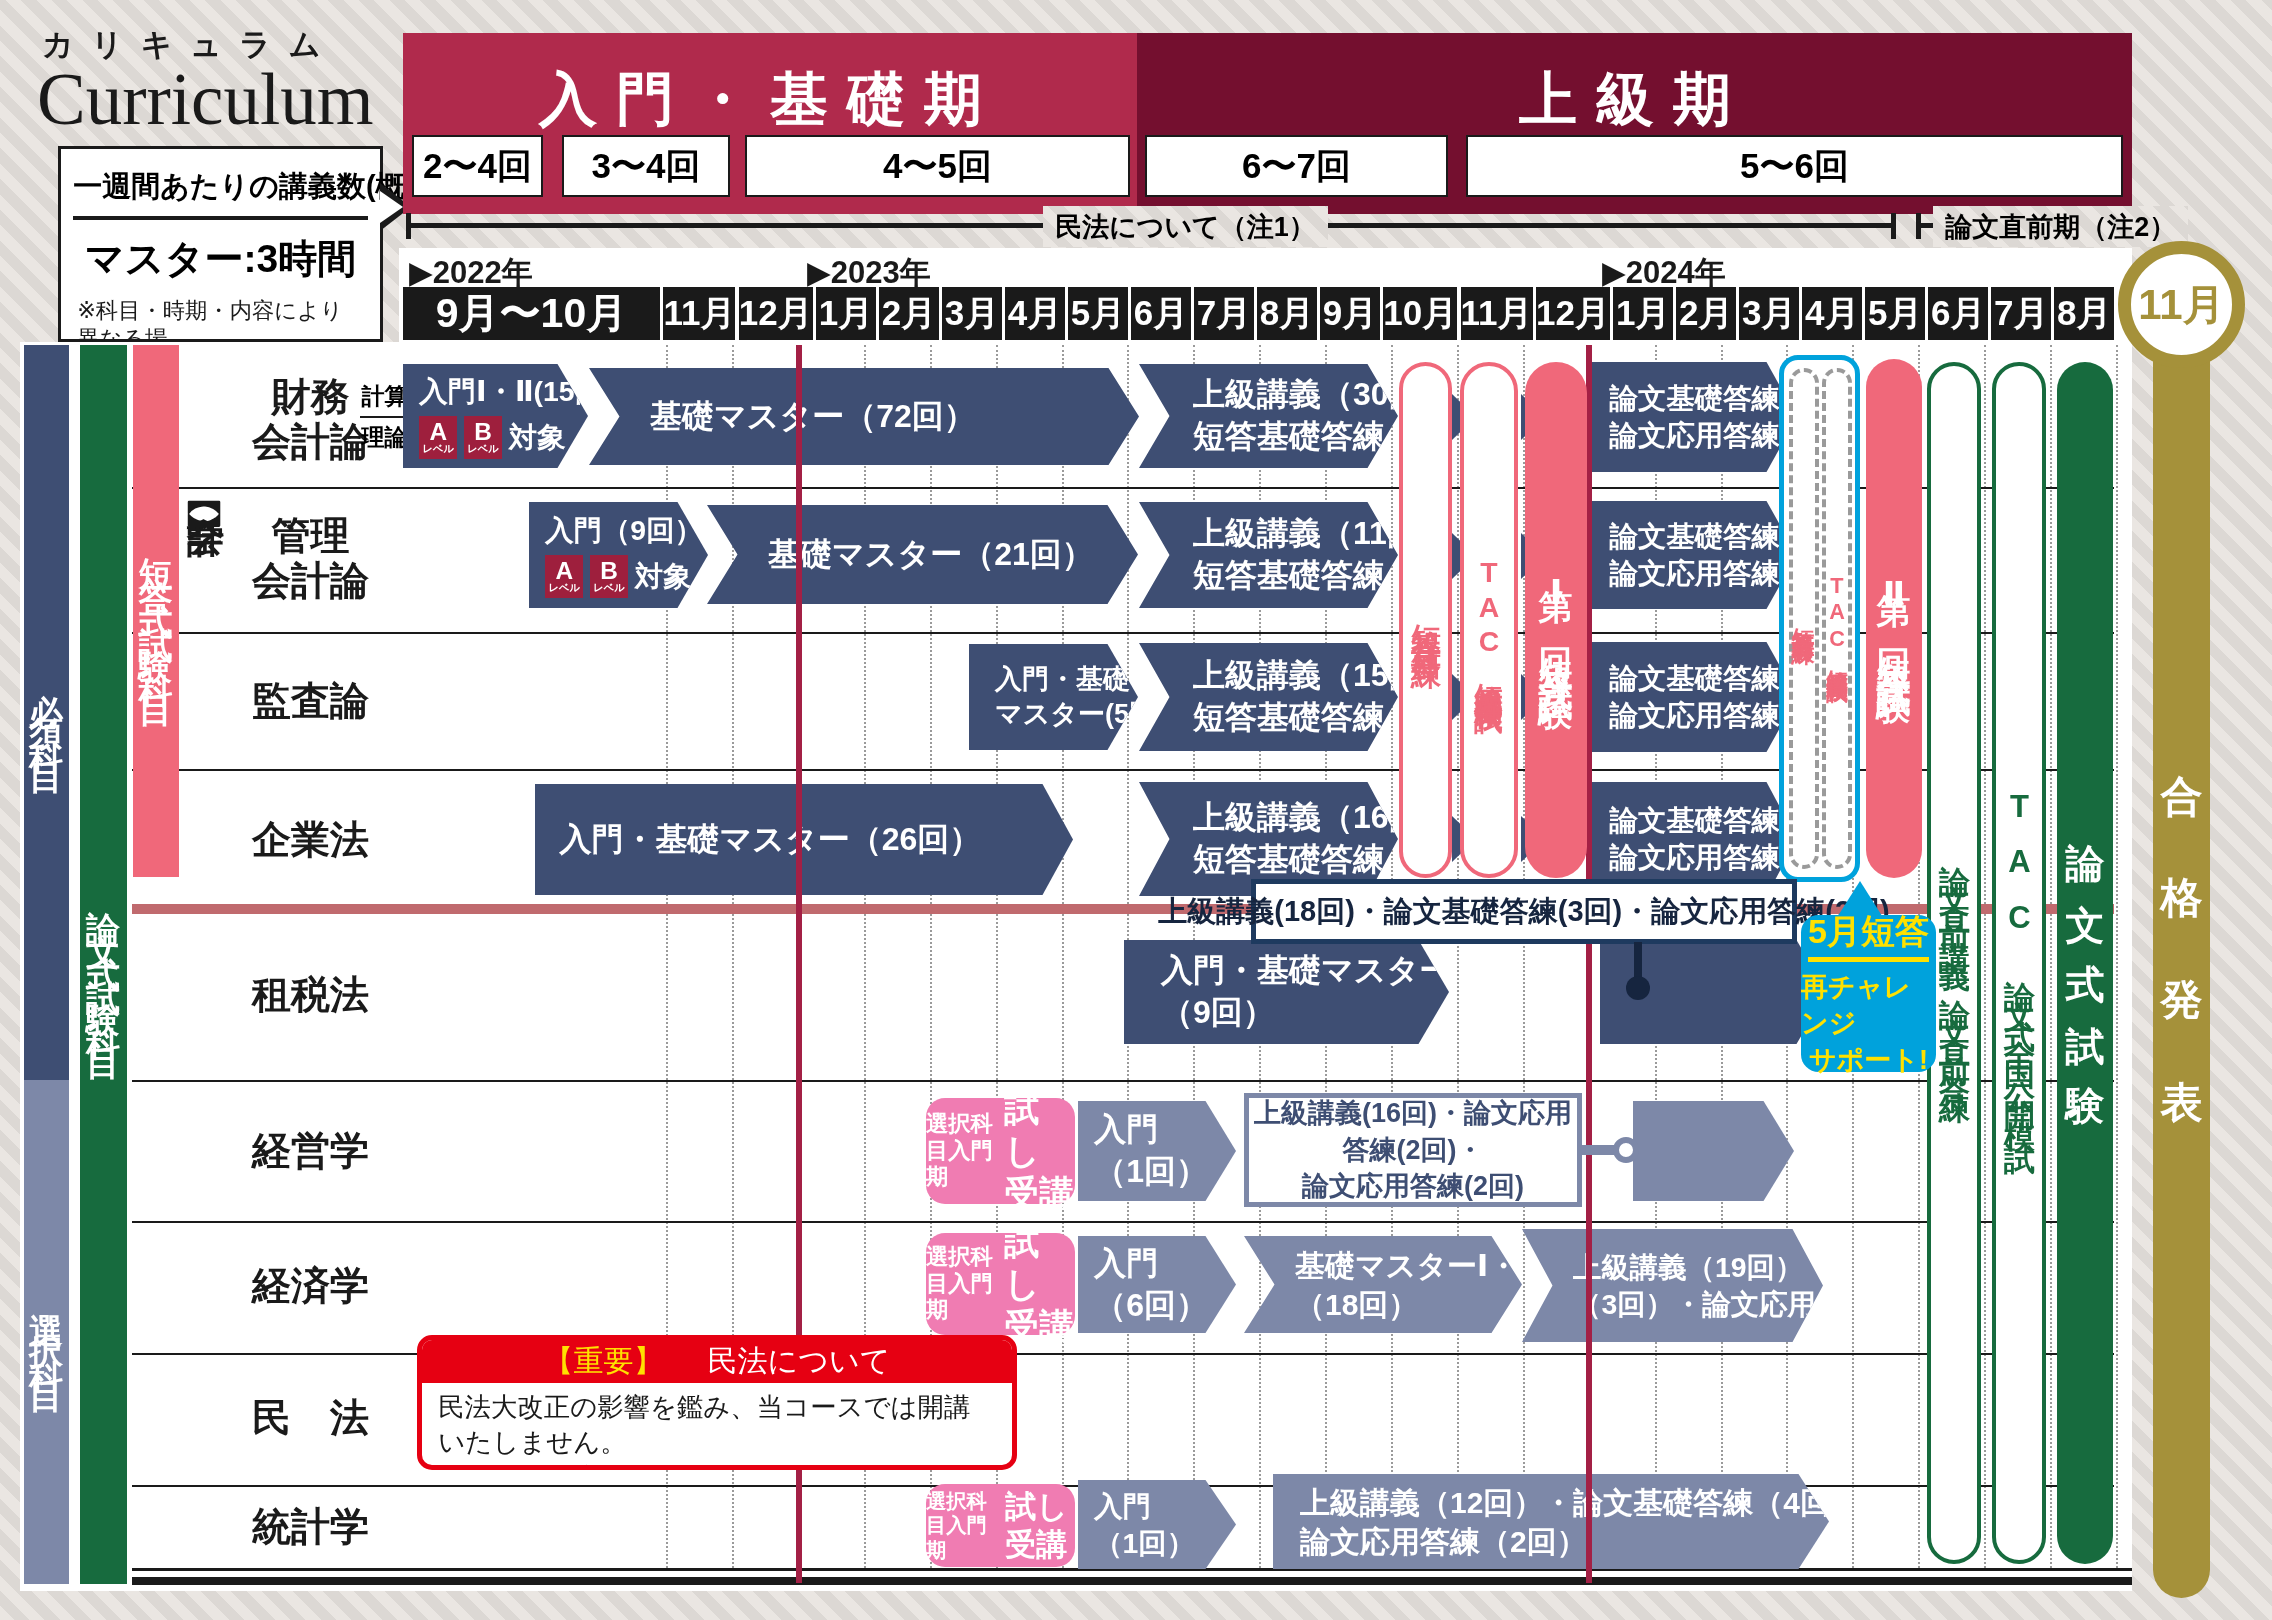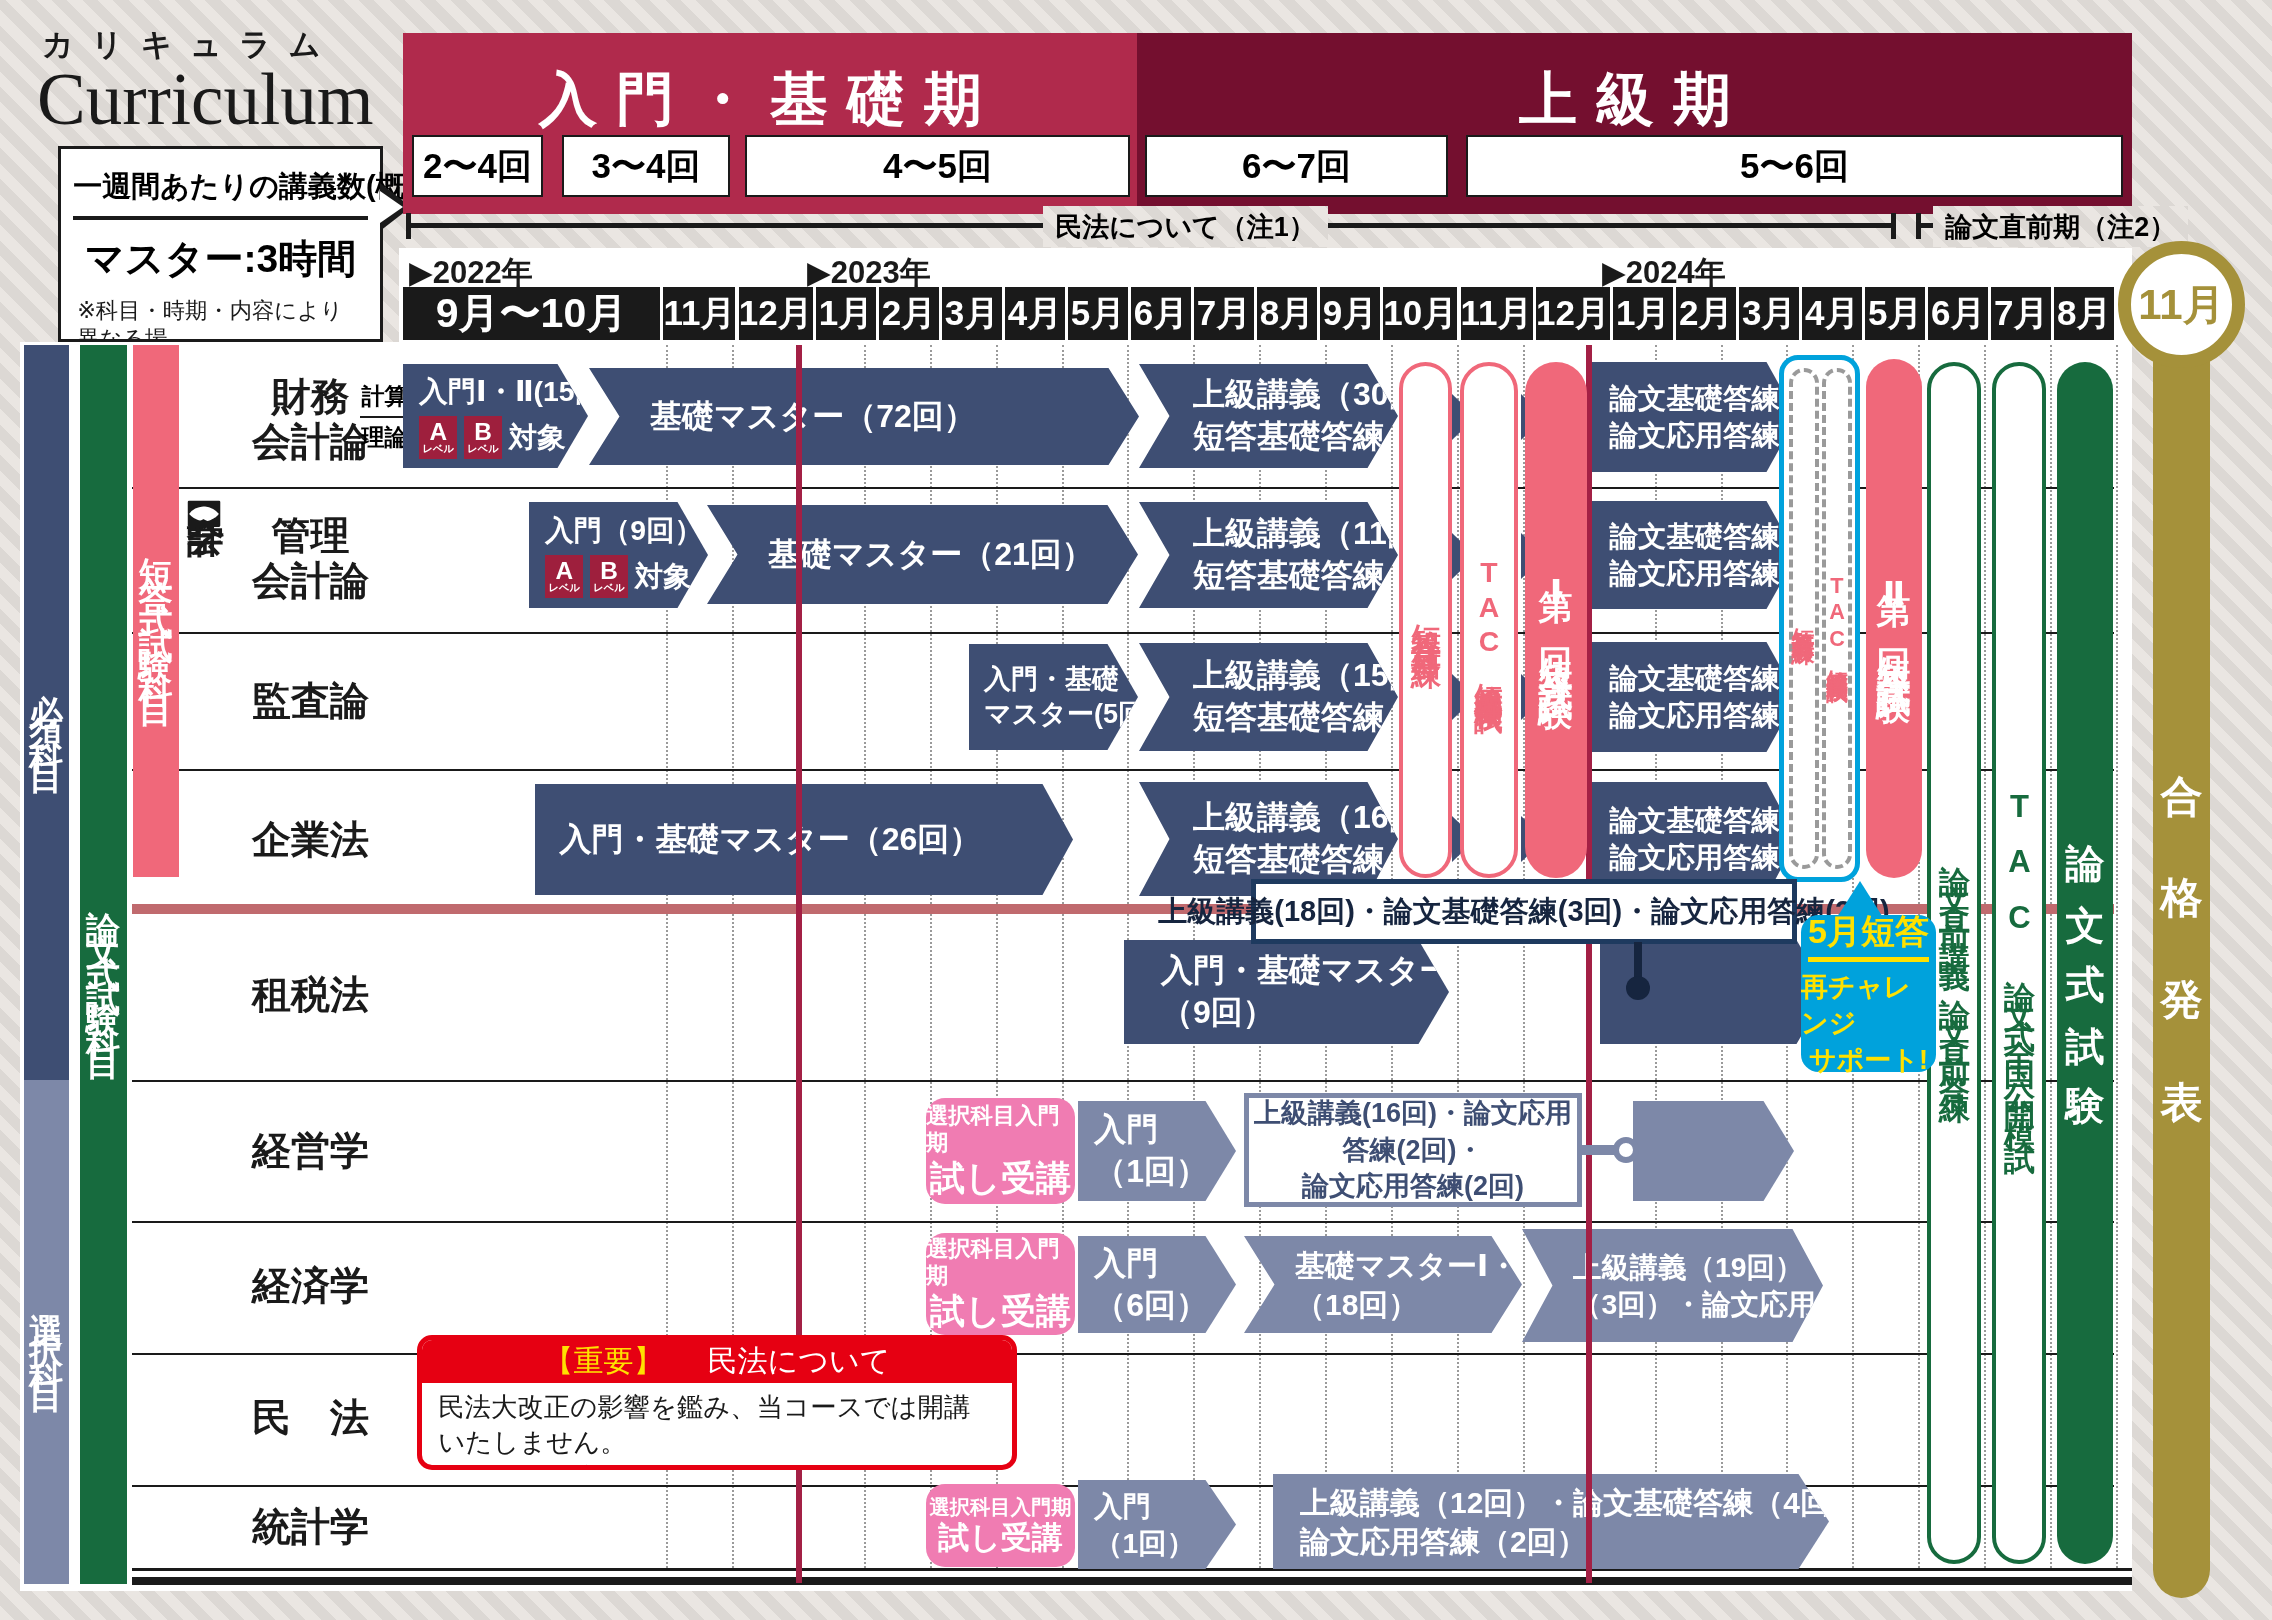--- a/index.html
+++ b/index.html
@@ -74,21 +74,21 @@
   .pill-goutline{background:#fff;border:4.1px solid #176b3e;color:#176b3e;}
   .pill-green{background:#176b3e;color:#fff;}
   .pill-dashed{background:#fff;border:4.1px dashed #9a9a9a;color:#f0687a;}
   
   #sozei-callout{left:1251px;top:879px;width:546px;height:65px;background:#fff;border:5.4px solid #1e3a5f;box-sizing:border-box;z-index:6;display:flex;align-items:center;justify-content:center;font-size:29px;font-weight:bold;color:#16253f;white-space:nowrap;}
   #sozei-conn{left:1634px;top:942px;width:8.1px;height:42px;background:#16253f;z-index:6;}
   #sozei-dot{left:1626px;top:976px;width:24.4px;height:24.4px;border-radius:50%;background:#16253f;z-index:6;}
   #keiei-obox{left:1244px;top:1093px;width:338px;height:114px;background:#fff;border:5.4px solid #7d88a8;box-sizing:border-box;z-index:6;display:flex;flex-direction:column;align-items:center;justify-content:center;font-size:27px;font-weight:bold;color:#3e4e73;line-height:1.35;text-align:center;}
   #keiei-conn{left:1577px;top:1145px;width:47px;height:9.5px;background:#7d88a8;z-index:5;}
   #keiei-ring{left:1613px;top:1137px;width:26px;height:26px;border-radius:50%;background:#fff;border:6.8px solid #7d88a8;box-sizing:border-box;z-index:6;}
-  .pinkbox{left:926px;width:149px;background:#f07cb2;border-radius:19px;z-index:4;color:#fff;display:flex;flex-direction:column;align-items:center;justify-content:center;line-height:1.2;}
+  .pinkbox{left:926px;width:149px;background:#f07cb2;border-radius:19px;z-index:4;color:#fff;display:flex;align-items:center;justify-content:center;line-height:1.2;}
   .pinkbox .p1{font-size:22.3px;font-weight:bold;}
   .pinkbox .p2{font-size:35px;font-weight:bold;}
   #minpo{left:417px;top:1335px;width:600px;height:135px;background:#fff;border:5.4px solid #e60012;border-radius:15px;box-sizing:border-box;z-index:6;overflow:hidden;}
   #minpo .hd{background:#e60012;height:43px;display:flex;align-items:center;justify-content:center;font-size:30px;font-weight:normal;gap:44px;}
   #minpo .hd .imp{color:#ffe100;}
   #minpo .hd .abt{color:#fff;}
   #minpo .bd{padding:6.8px 16.2px;font-size:26.4px;line-height:1.35;color:#1a1a1a;}
   #cyan-bubble{left:1801px;top:915px;width:135px;height:157px;background:#00a2dc;border-radius:17.6px;z-index:7;display:flex;flex-direction:column;align-items:center;justify-content:center;color:#ffe100;font-weight:bold;line-height:1.35;}
   #cyan-bubble .c1{font-size:34px;border-bottom:5.4px solid #ffe100;padding-bottom:2.7px;}
   #cyan-bubble .c2{font-size:27px;margin-top:6.8px;}
@@ -285,21 +285,21 @@
     <div class="t1">上級講義（11回）・</div>
     <div class="t1">短答基礎答練</div>
   </div>
 <div class="abs chev" style="left:1452px;top:533px;"></div>
 <div class="abs chev" style="left:1521px;top:533px;"></div>
 <div class="abs blk navy tip" style="left:1592px;top:501px;width:205px;height:108px;padding-left:17.6px;">
     <div class="t1" style="font-size:28.4px;">論文基礎答練（3回）</div>
     <div class="t1" style="font-size:28.4px;">論文応用答練（2回）</div>
   </div>
 
-<div class="abs blk navy tip" style="left:969px;top:644px;width:169px;height:106px;padding-left:15px;">
+<div class="abs blk navy tip" style="left:969px;top:644px;width:169px;height:106px;padding-left:26px;">
     <div class="t1" style="font-size:27px;">入門・基礎</div>
     <div class="t1" style="font-size:27px;">マスター(5回)</div>
   </div>
 <div class="abs blk navy notch" style="left:1139px;top:643px;width:259px;height:108px;padding-left:54px;">
     <div class="t1">上級講義（15回）・</div>
     <div class="t1">短答基礎答練</div>
   </div>
 <div class="abs chev" style="left:1452px;top:674px;"></div>
 <div class="abs chev" style="left:1521px;top:674px;"></div>
 <div class="abs blk navy tip" style="left:1592px;top:642px;width:205px;height:110px;padding-left:17.6px;">

